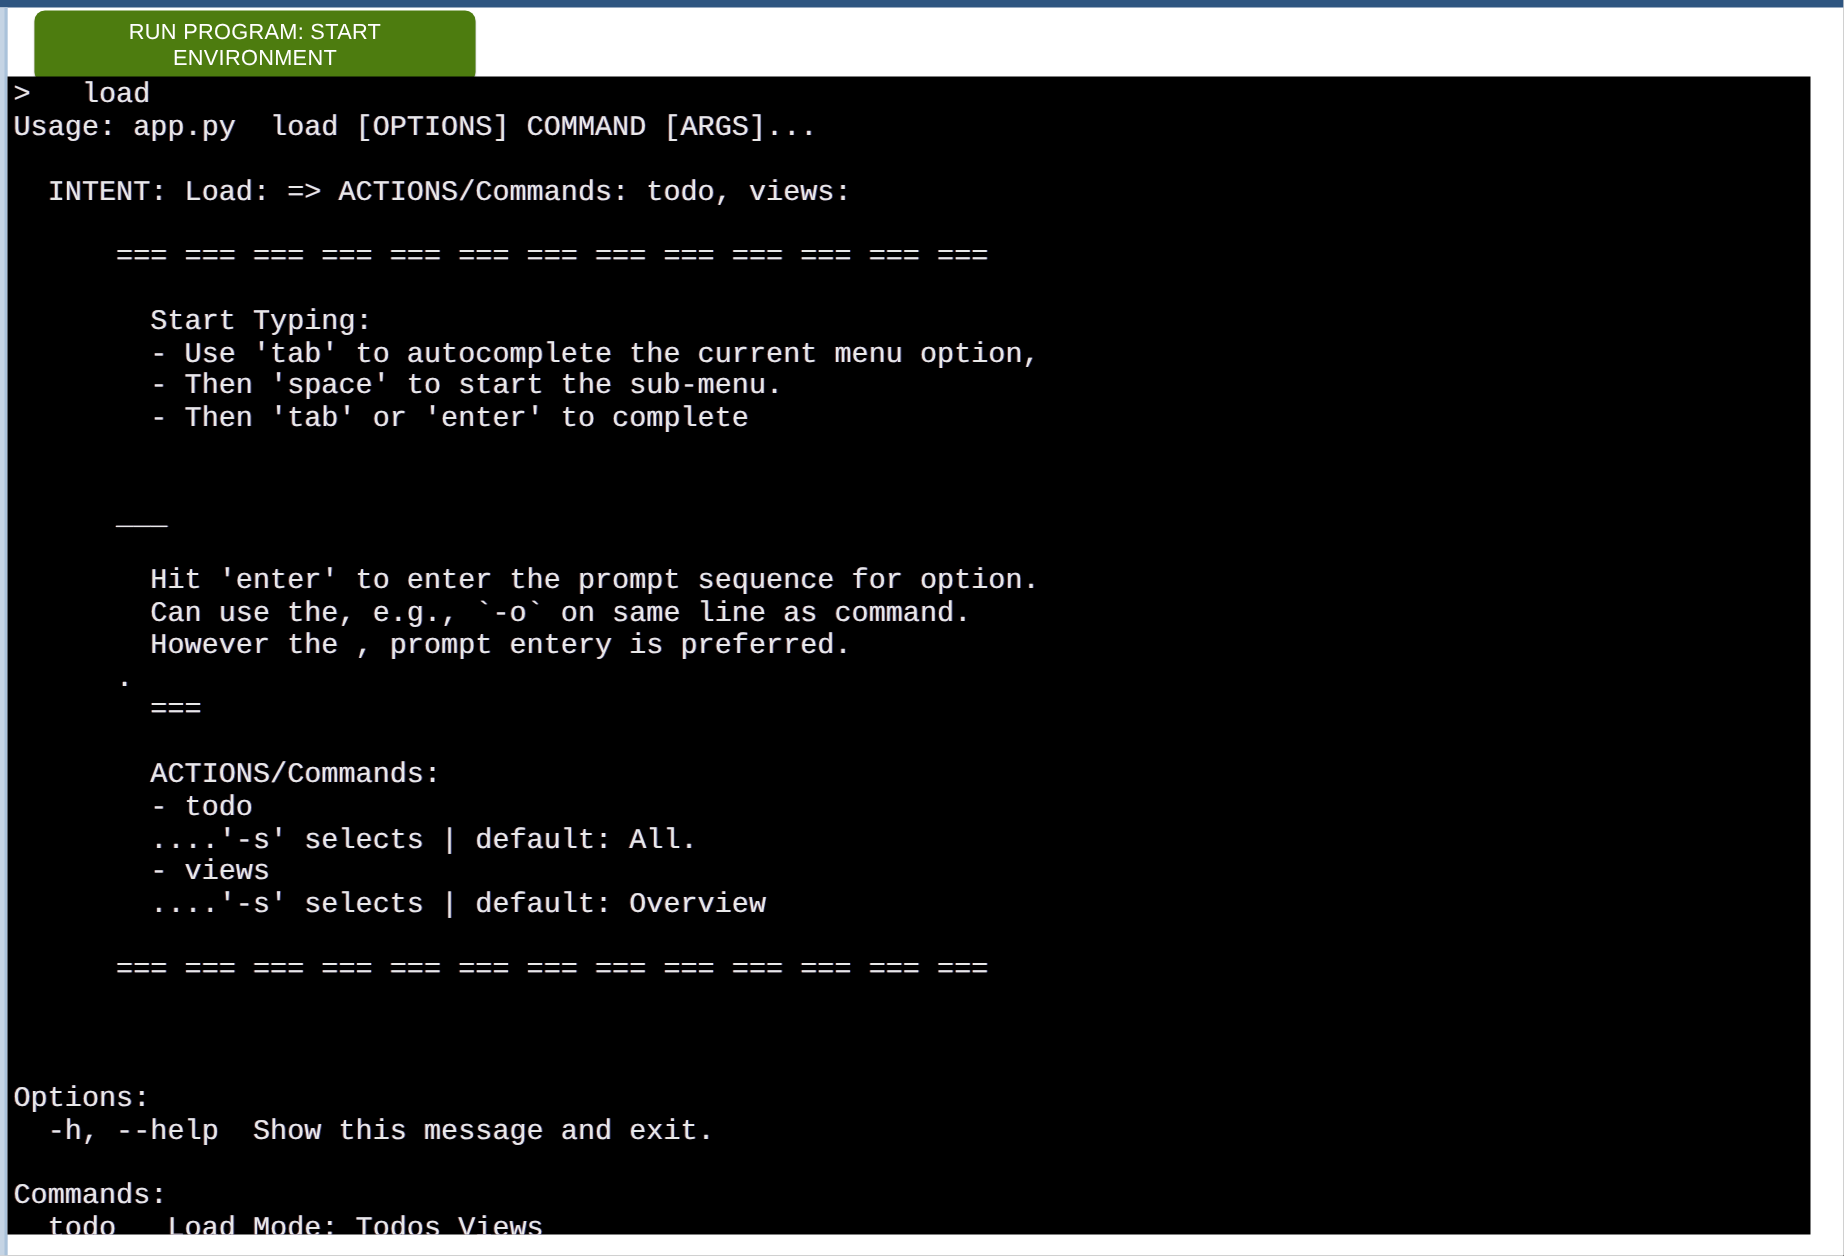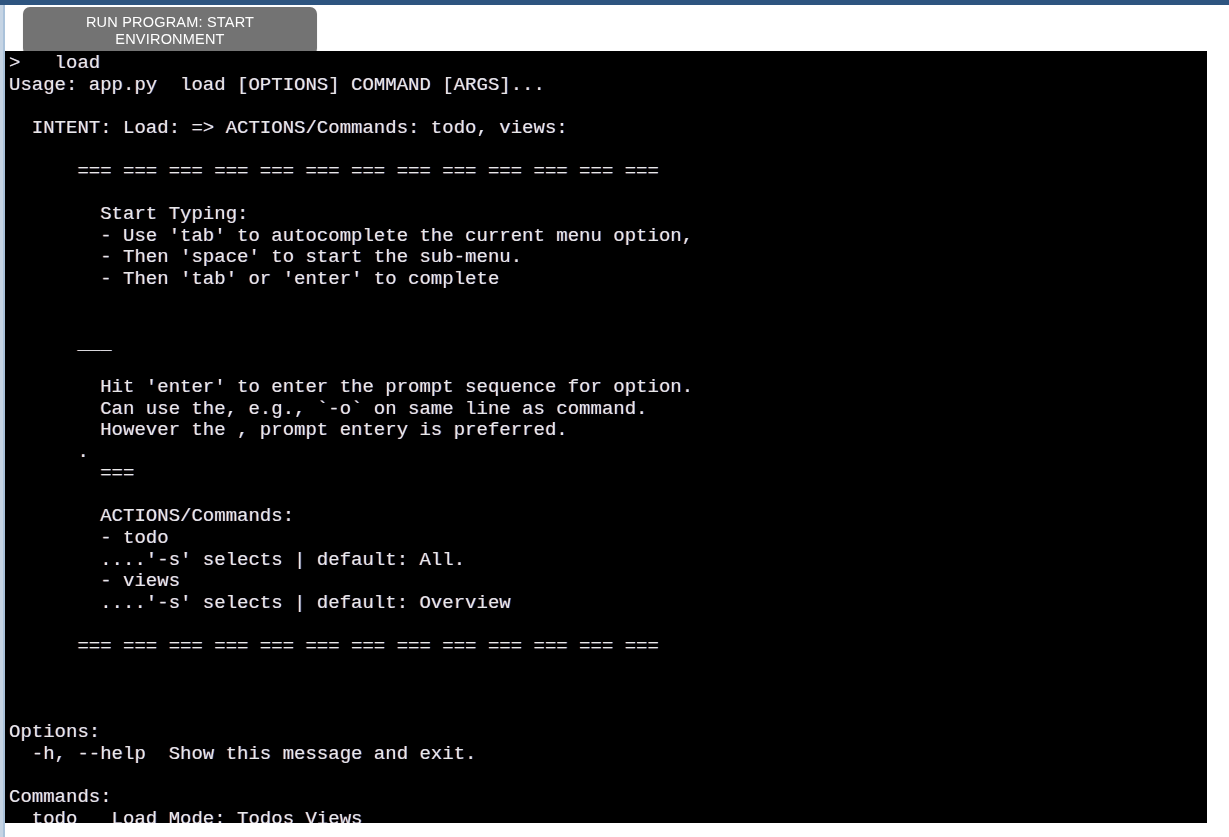--- a/index.html
+++ b/index.html
@@ -34,21 +34,21 @@
     position: absolute;
     left: 3px; top: 5px;
     width: 2px; height: 832px;
     background: #aac2da;
   }
   
   .run-button {
     position: absolute;
     left: 23px; top: 7px;
     width: 294px; height: 48px;
-    background: #737373;
+    background: #4d7c0f;
     border: none;
     border-radius: 7px;
     color: #ffffff;
     font-family: "Liberation Sans", sans-serif;
     font-size: 14.5px;
     line-height: 17px;
     letter-spacing: 0.2px;
     text-align: center;
     padding: 6px 22px;
     cursor: pointer;

